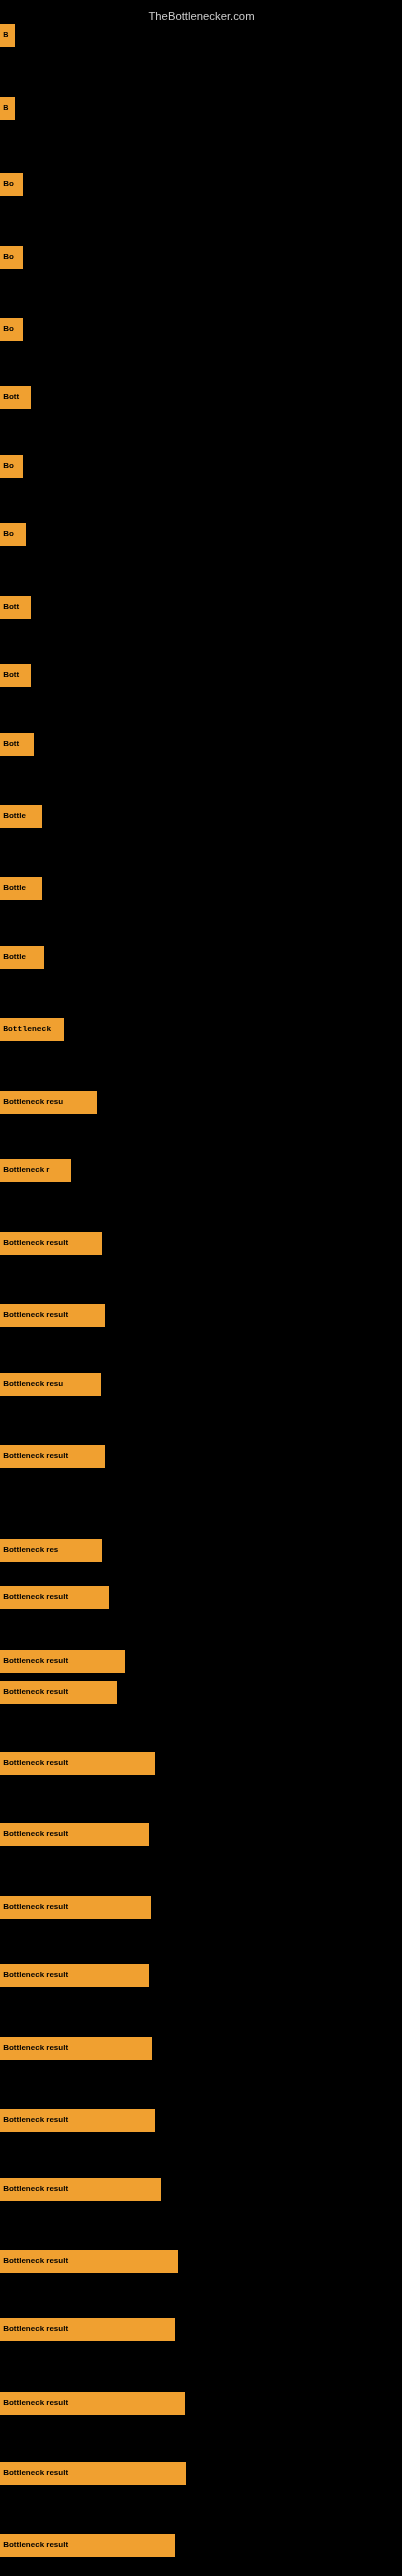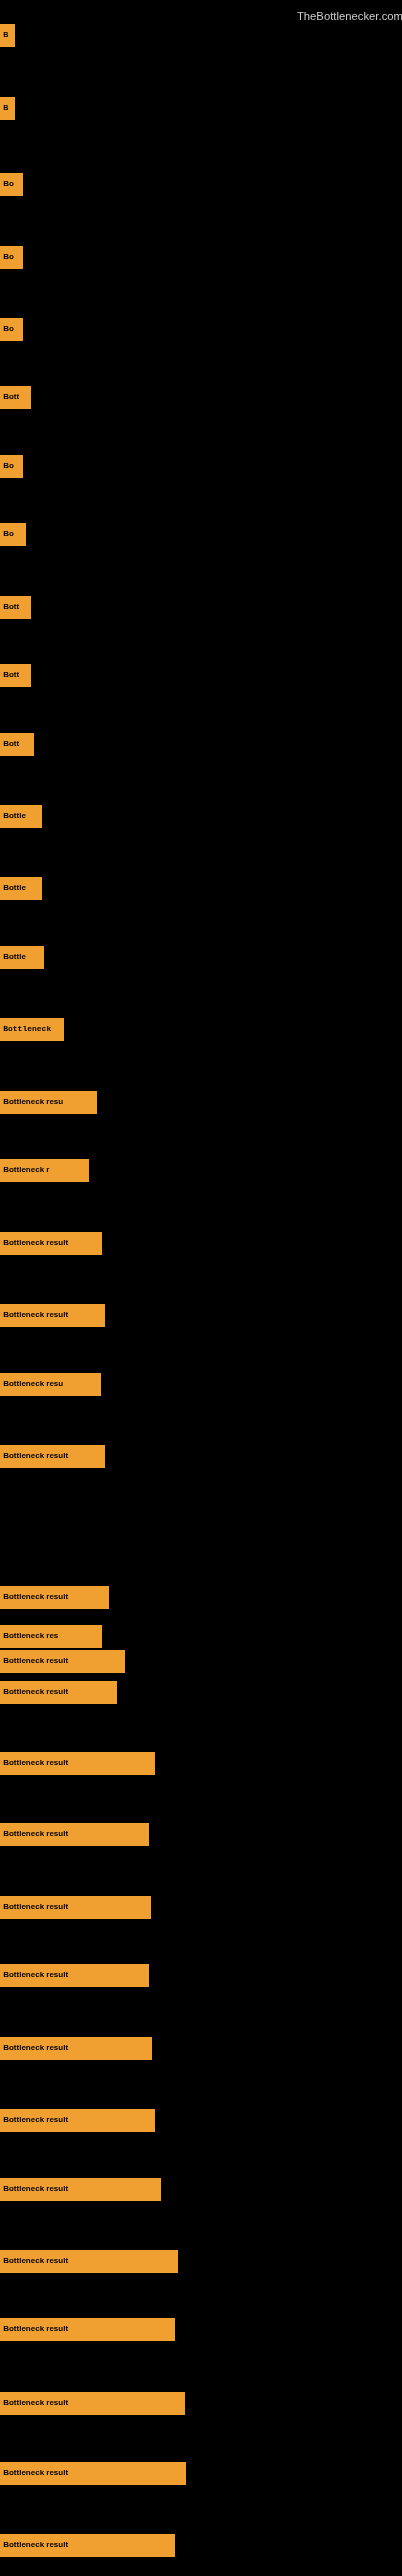--- a/index.html
+++ b/index.html
@@ -12,21 +12,21 @@
       background-color: #000000;
       width: 403px;
       min-height: 2576px;
       font-family: Arial, sans-serif;
       position: relative;
     }
 
     .site-title {
       color: #cccccc;
       font-size: 11.3px;
-      text-align: right;
+      text-align: center;
       padding: 6.4px 0;
       position: absolute;
       top: 4px;
       left: 0;
       right: 0;
     }
 
     .bar-container {
       position: absolute;
       left: 0;
@@ -91,35 +91,35 @@
 <div class="bar-container" style="top: 946px;">
     <div class="bar-label" style="width: 44px; font-size: 8px; height: 22.5px; line-height: 22.5px; padding-top: 0px; padding-bottom: 0px;">Bottle</div>
   </div>
 <div class="bar-container" style="top: 1018px; font-family: Liberation Mono, monospace;">
     <div class="bar-label" style="width: 64px; font-size: 8px; height: 22.5px; line-height: 22.5px; padding-top: 0px; padding-bottom: 0px;">Bottleneck</div>
   </div>
 <div class="bar-container" style="top: 1091px;">
     <div class="bar-label" style="width: 97px; font-size: 8px; height: 22.5px; line-height: 22.5px; padding-top: 0px; padding-bottom: 0px;">Bottleneck resu</div>
   </div>
 <div class="bar-container" style="top: 1159px;">
-    <div class="bar-label" style="width: 89px; font-size: 8px; height: 22.5px; line-height: 22.5px; padding-top: 0px; padding-bottom: 0px;">Bottleneck r</div>
+    <div class="bar-label" style="width: 71px; font-size: 8px; height: 22.5px; line-height: 22.5px; padding-top: 0px; padding-bottom: 0px;">Bottleneck r</div>
   </div>
 <div class="bar-container" style="top: 1232px;">
     <div class="bar-label" style="width: 102px; font-size: 8px; height: 22.5px; line-height: 22.5px; padding-top: 0px; padding-bottom: 0px;">Bottleneck result</div>
   </div>
 <div class="bar-container" style="top: 1304px;">
     <div class="bar-label" style="width: 105px; font-size: 8px; height: 22.5px; line-height: 22.5px; padding-top: 0px; padding-bottom: 0px;">Bottleneck result</div>
   </div>
 <div class="bar-container" style="top: 1373px;">
     <div class="bar-label" style="width: 101px; font-size: 8px; height: 22.5px; line-height: 22.5px; padding-top: 0px; padding-bottom: 0px;">Bottleneck resu</div>
   </div>
 <div class="bar-container" style="top: 1445px;">
     <div class="bar-label" style="width: 105px; font-size: 8px; height: 22.5px; line-height: 22.5px; padding-top: 0px; padding-bottom: 0px;">Bottleneck result</div>
   </div>
-<div class="bar-container" style="top: 1625px;">
+<div class="bar-container" style="top: 1539px;">
     <div class="bar-label" style="width: 102px; font-size: 8px; height: 22.5px; line-height: 22.5px; padding-top: 0px; padding-bottom: 0px;">Bottleneck res</div>
   </div>
 <div class="bar-container" style="top: 1586px;">
     <div class="bar-label" style="width: 109px; font-size: 8px; height: 22.5px; line-height: 22.5px; padding-top: 0px; padding-bottom: 0px;">Bottleneck result</div>
   </div>
 <div class="bar-container" style="top: 1650px;">
     <div class="bar-label" style="width: 125px; font-size: 8px; height: 22.5px; line-height: 22.5px; padding-top: 0px; padding-bottom: 0px;">Bottleneck result</div>
   </div>
 <div class="bar-container" style="top: 1681px;">
     <div class="bar-label" style="width: 117px; font-size: 8px; height: 22.5px; line-height: 22.5px; padding-top: 0px; padding-bottom: 0px;">Bottleneck result</div>

